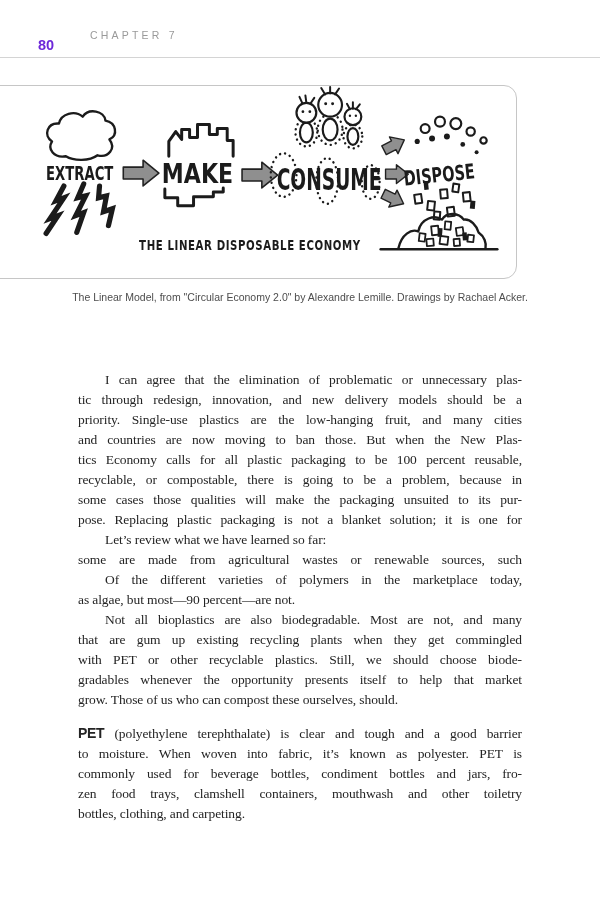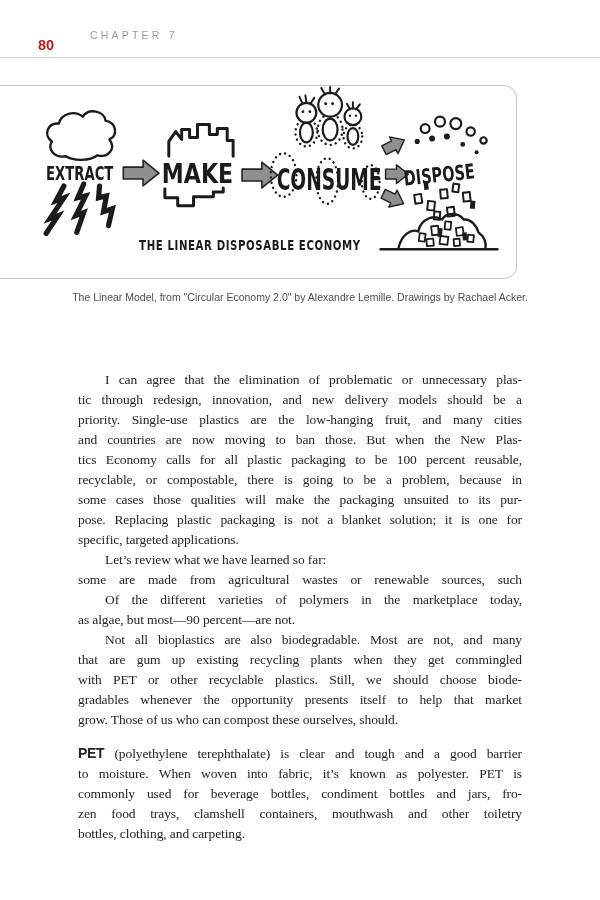--- a/index.html
+++ b/index.html
@@ -1,21 +1,21 @@
 <!DOCTYPE html>
 <html lang="en"><head>
 <meta charset="utf-8">
 <style>
   html,body{margin:0;padding:0;background:#fff;}
   .page{position:relative;width:600px;height:900px;background:#ffffff;overflow:hidden;
         font-family:"Liberation Serif",serif;color:#242424;}
 
   
   .pagenum{position:absolute;left:38px;top:37px;font-family:"Liberation Sans",sans-serif;
-           font-size:14.5px;font-weight:700;color:#b91c1c;}
+           font-size:14.5px;font-weight:700;color:#6d28d9;}
   .chapter{position:absolute;left:90px;top:29px;font-family:"Liberation Sans",sans-serif;
            font-size:10.5px;font-weight:400;letter-spacing:3.2px;color:#9a9a9a;}
   .head-rule{position:absolute;left:0;right:0;top:57px;height:1px;background:#d4d4d4;}
 
   
   .figure-box{position:absolute;left:-24px;top:85px;width:541px;height:194px;
               border:1.4px solid #c6c6c6;border-radius:13px;background:#fff;box-sizing:border-box;}
   .figure-box svg{position:absolute;left:0;top:0;width:100%;height:100%;}
   .sketch-text{font-family:"DejaVu Sans",sans-serif;font-weight:700;fill:#1b1b1b;}
   .figure-caption{position:absolute;left:0;right:0;top:291px;text-align:center;
@@ -147,21 +147,20 @@
   <div class="bodytext">
     <div class="para indent">
         <div class="tl tl-first">I can agree that the elimination of problematic or unnecessary plas-</div>
         <div class="tl">tic through redesign, innovation, and new delivery models should be a</div>
         <div class="tl">priority. Single-use plastics are the low-hanging fruit, and many cities</div>
         <div class="tl">and countries are now moving to ban those. But when the New Plas-</div>
         <div class="tl">tics Economy calls for all plastic packaging to be 100 percent reusable,</div>
         <div class="tl">recyclable, or compostable, there is going to be a problem, because in</div>
         <div class="tl">some cases those qualities will make the packaging unsuited to its pur-</div>
         <div class="tl">pose. Replacing plastic packaging is not a blanket solution; it is one for</div>
-        <div class="tl tl-last">specific, targeted applications.</div>
       </div>
     <div class="para indent">
         <div class="tl tl-first tl-last">Let’s review what we have learned so far:</div>
       </div>
     <div class="para indent">
         <div class="tl">some are made from agricultural wastes or renewable sources, such</div>
         <div class="tl tl-first">Of the different varieties of polymers in the marketplace today,</div>
         <div class="tl tl-last">as algae, but most—90 percent—are not.</div>
       </div>
     <div class="para indent">

